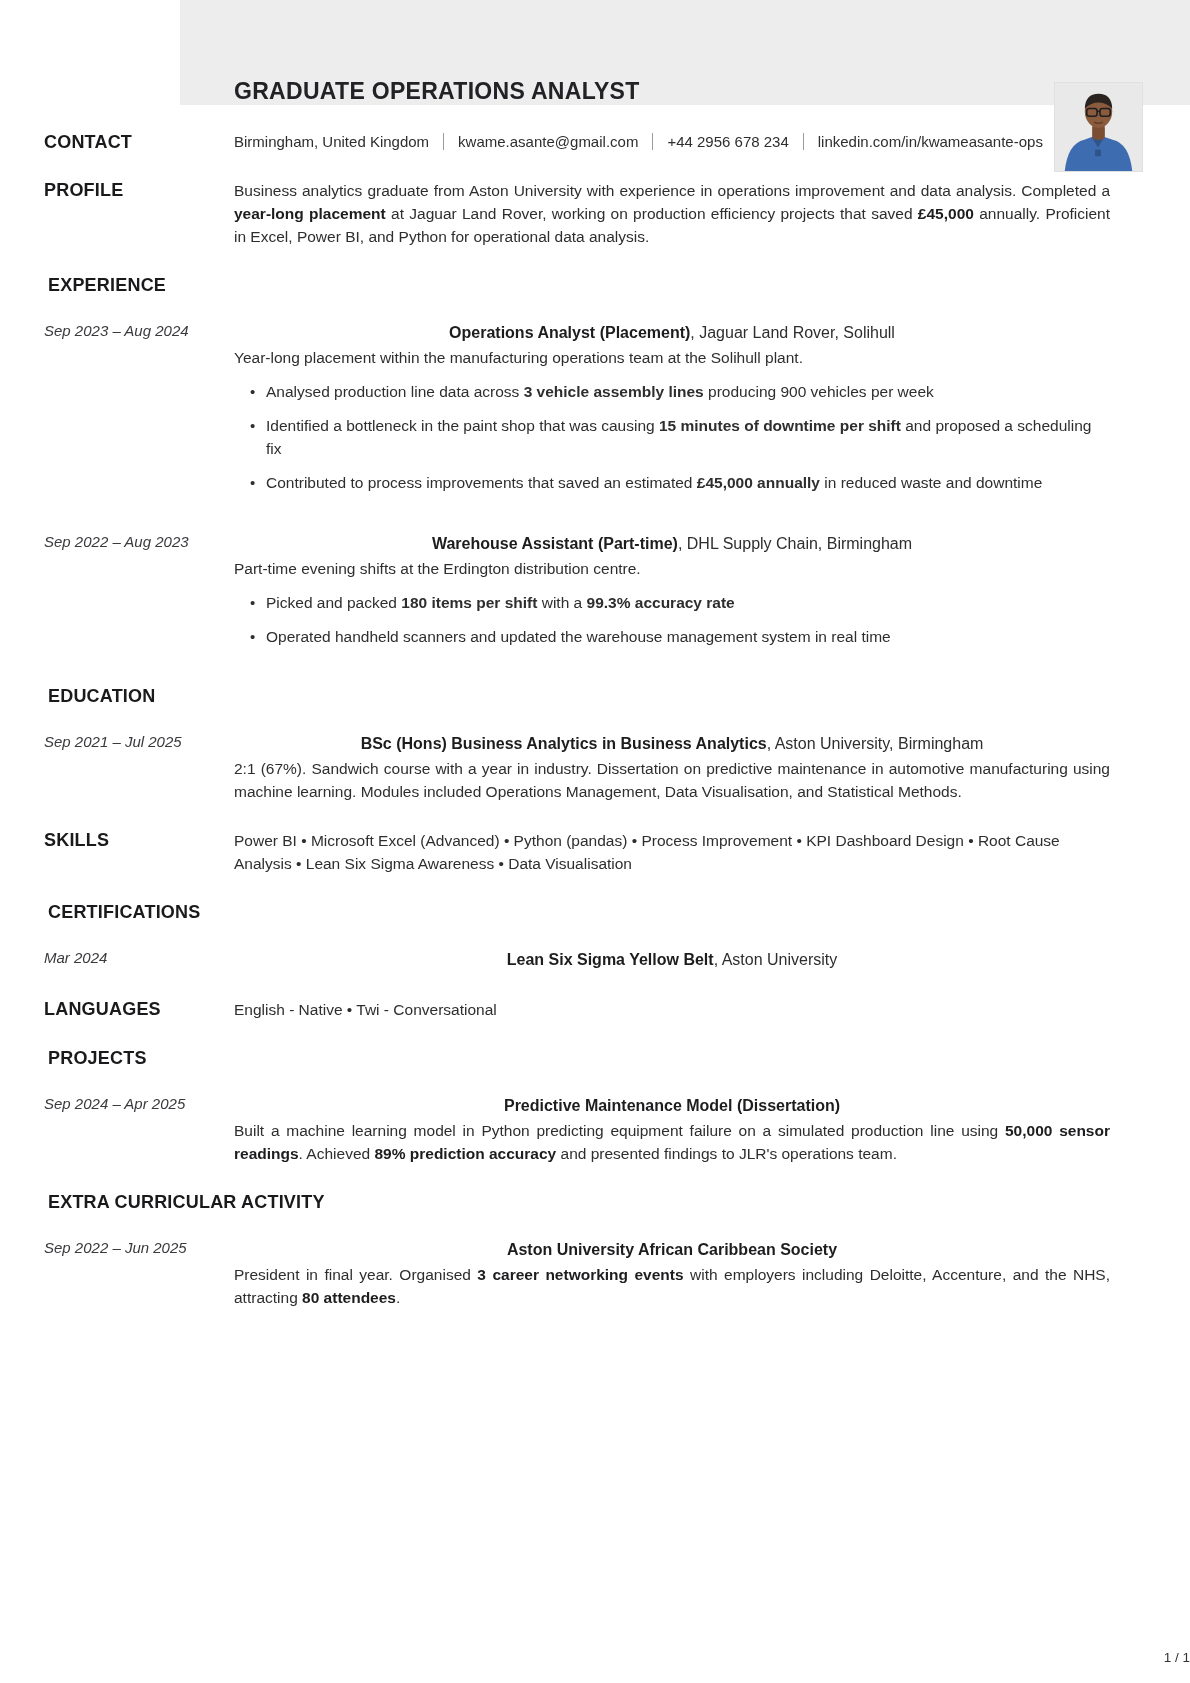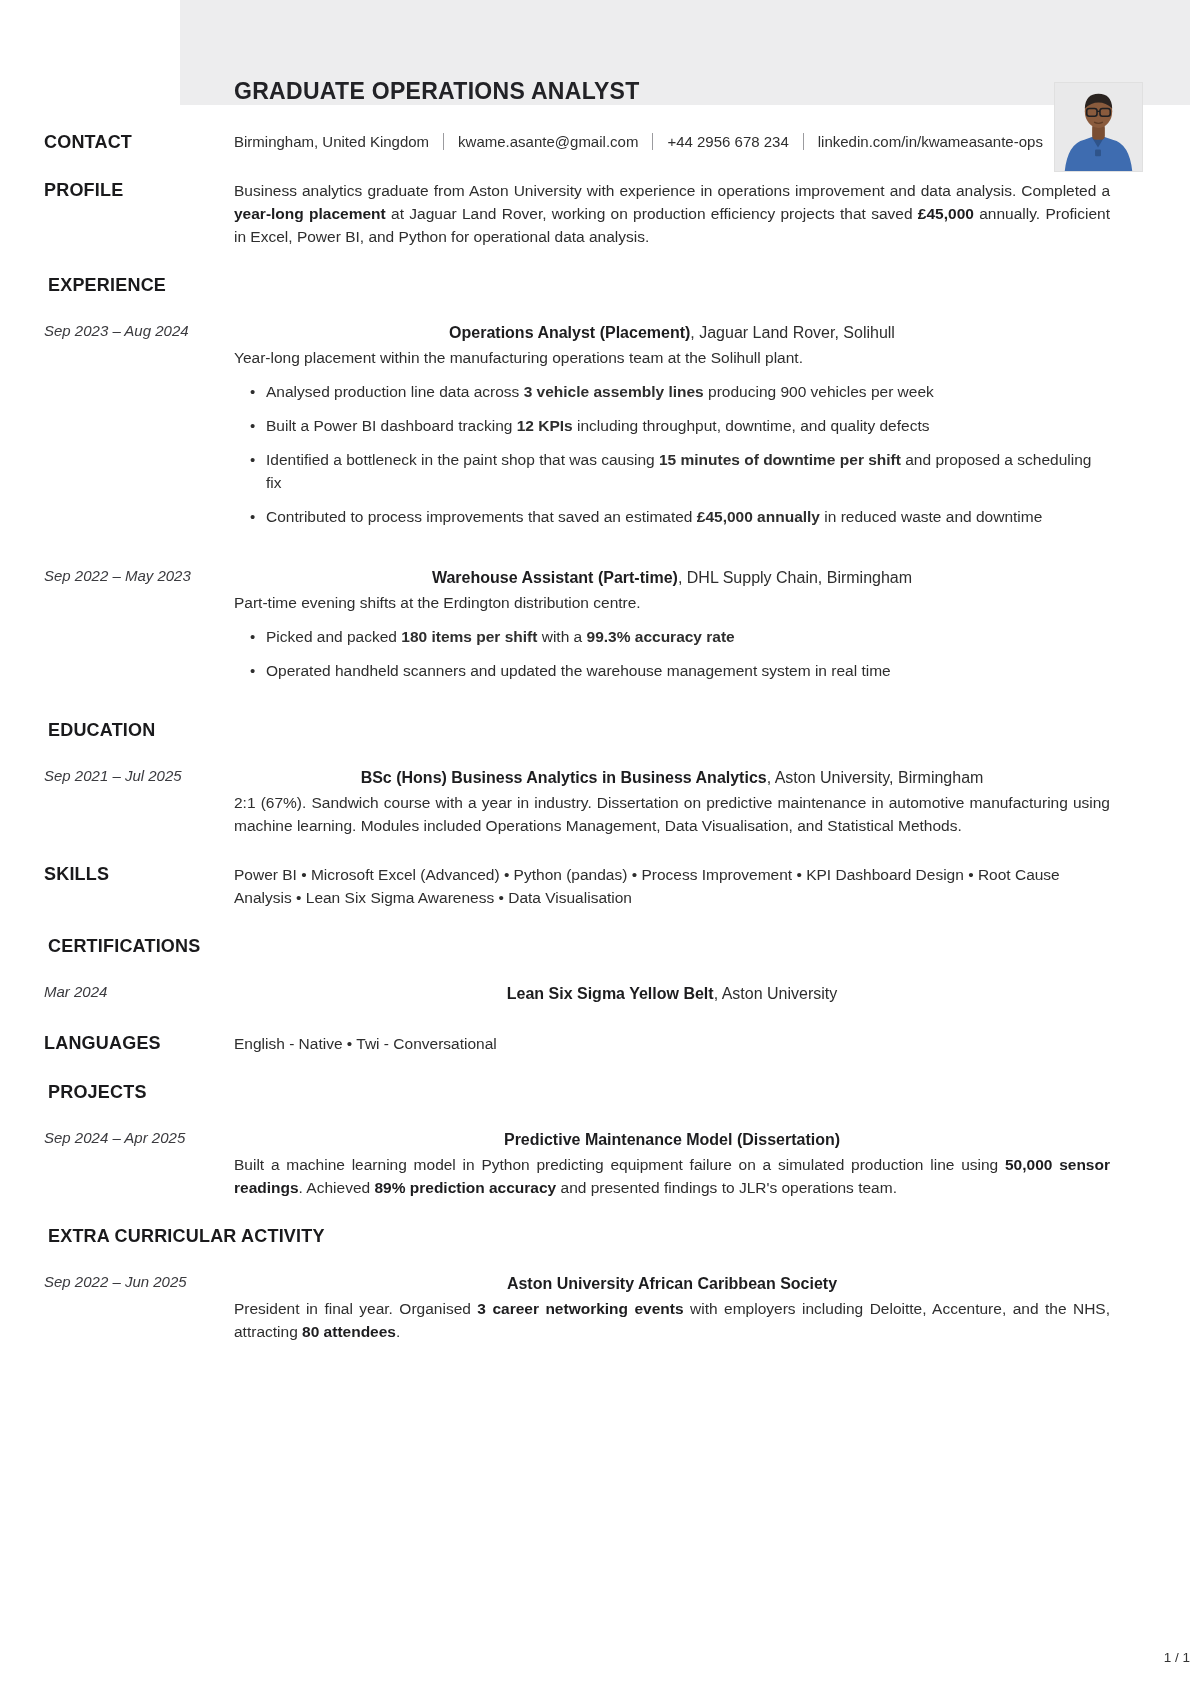--- a/index.html
+++ b/index.html
@@ -194,29 +194,28 @@
 
     <div class="section-header">EXPERIENCE</div>
 
     <div class="row">
       <div class="date">Sep 2023 – Aug 2024</div>
       <div>
         <div class="entry-title"><strong>Operations Analyst (Placement)</strong>, Jaguar Land Rover, Solihull</div>
         <div class="entry-summary">Year-long placement within the manufacturing operations team at the Solihull plant.</div>
         <ul class="bullets">
           <li>Analysed production line data across <strong>3 vehicle assembly lines</strong> producing 900 vehicles per week</li>
-          <li>Built a Power BI dashboard tracking <strong>12 KPIs</strong> including throughput, downtime, and quality defects</li>
           <li>Identified a bottleneck in the paint shop that was causing <strong>15 minutes of downtime per shift</strong> and proposed a scheduling fix</li>
           <li>Contributed to process improvements that saved an estimated <strong>£45,000 annually</strong> in reduced waste and downtime</li>
         </ul>
       </div>
     </div>
 
     <div class="row">
-      <div class="date">Sep 2022 – May 2023</div>
+      <div class="date">Sep 2022 – Aug 2023</div>
       <div>
         <div class="entry-title"><strong>Warehouse Assistant (Part-time)</strong>, DHL Supply Chain, Birmingham</div>
         <div class="entry-summary">Part-time evening shifts at the Erdington distribution centre.</div>
         <ul class="bullets">
           <li>Picked and packed <strong>180 items per shift</strong> with a <strong>99.3% accuracy rate</strong></li>
           <li>Operated handheld scanners and updated the warehouse management system in real time</li>
         </ul>
       </div>
     </div>
 

